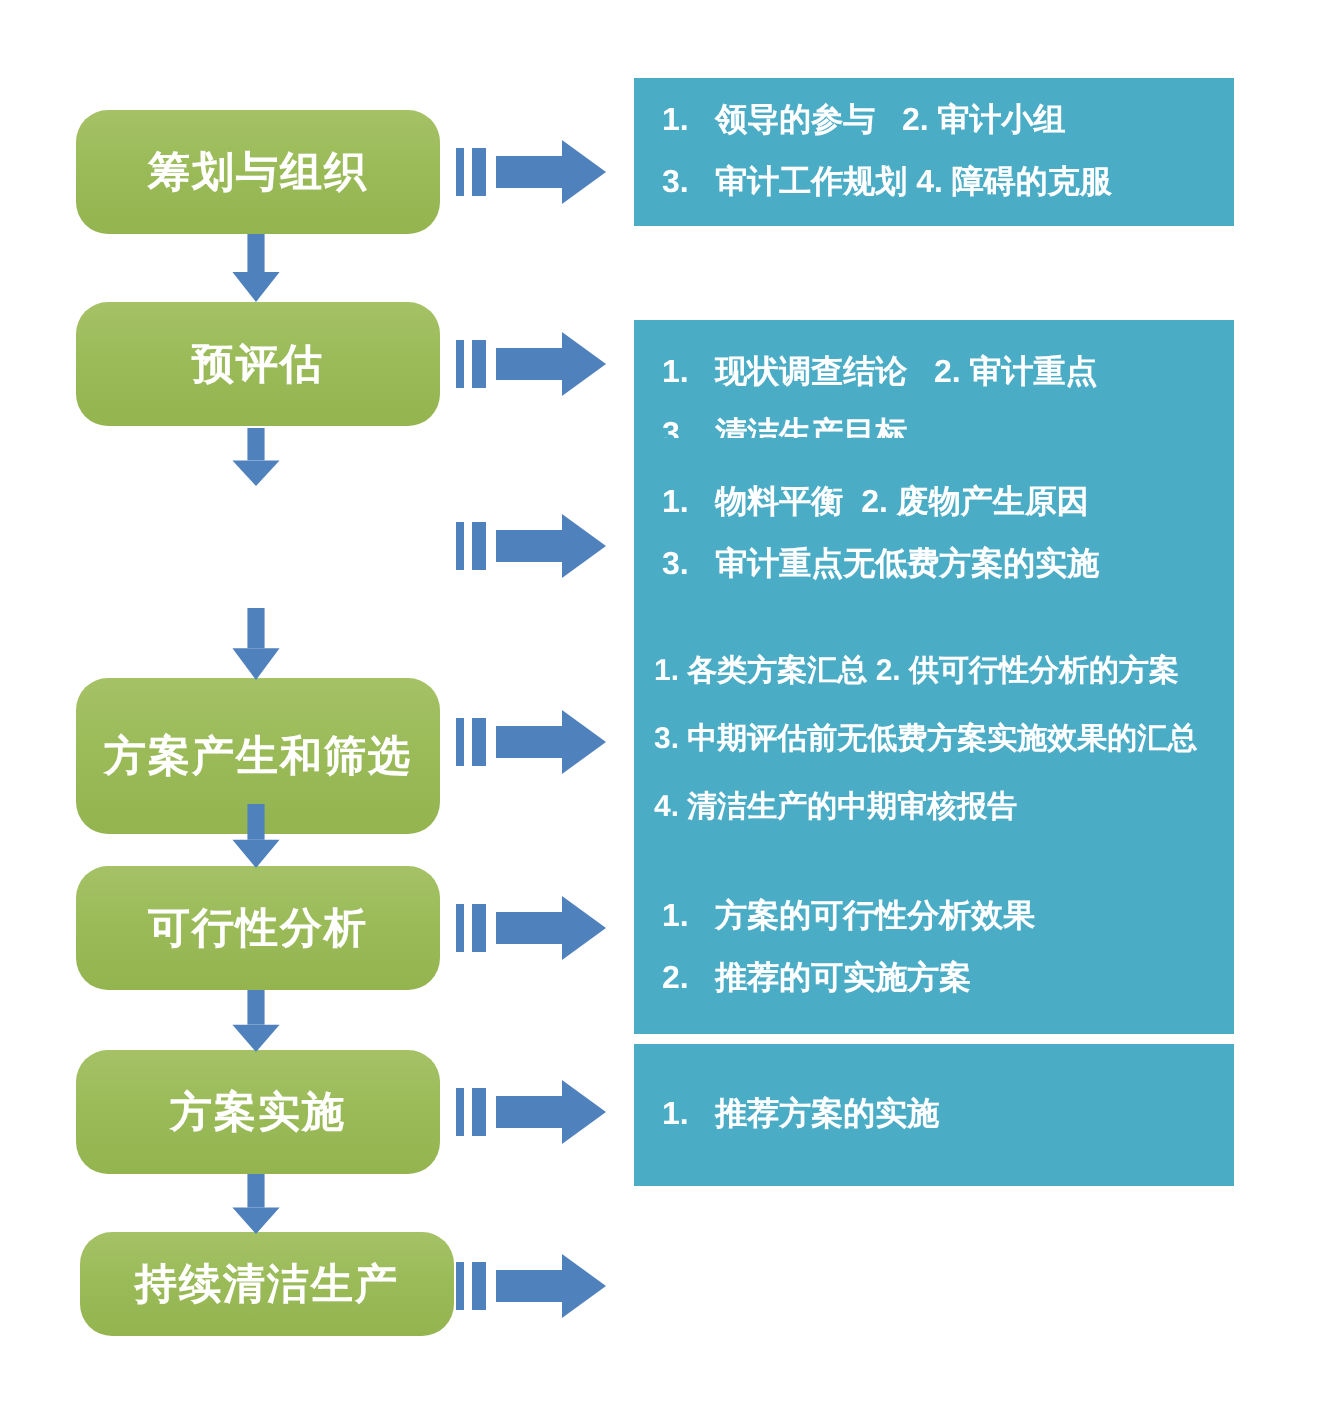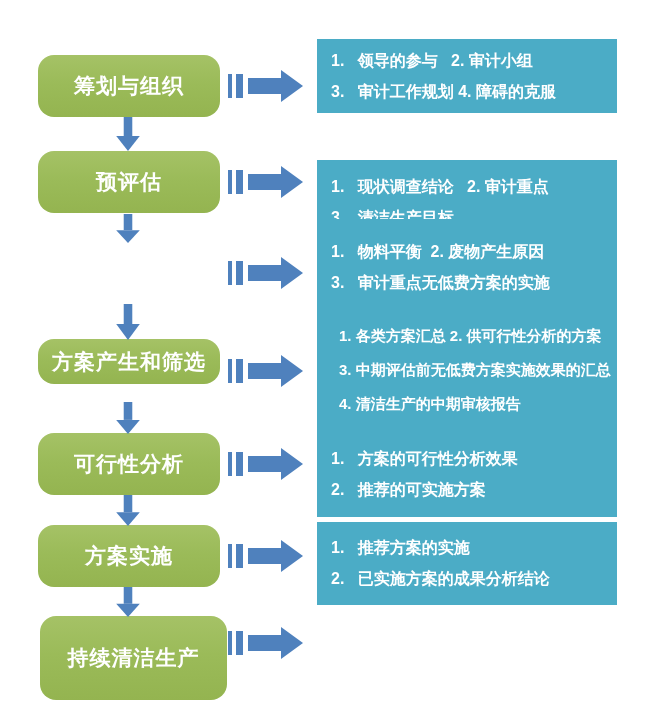--- a/index.html
+++ b/index.html
@@ -9,24 +9,24 @@
   .step{
     position:absolute;left:38px;width:182px;height:62px;
     background:linear-gradient(180deg,#a5c266 0%,#9BBB59 45%,#94b450 100%);
     border-radius:16px;
     display:flex;align-items:center;justify-content:center;
     color:#ffffff;font-weight:bold;font-size:21px;letter-spacing:1px;
   }
   .s0{top:55px;}
   .s1{top:151px;}
   .s2{top:242px;}
-  .s3{top:339px;height:45px;}
+  .s3{top:339px;height:78px;}
   .s4{top:433px;text-align:center;}
   .s5{top:525px;}
-  .s6{top:616px;left:40px;width:187px;height:84px;}
+  .s6{top:616px;left:40px;width:187px;height:52px;}
 
   
   .darrow{position:absolute;left:113px;width:30px;}
   .d0{top:117px;height:34px;}
   .d1{top:214px;height:29px;}
   .d2{top:304px;height:36px;}
   .d3{top:402px;height:32px;}
   .d4{top:495px;height:31px;}
   .d5{top:587px;height:30px;}
 
@@ -44,23 +44,23 @@
   .info{
     position:absolute;left:317px;width:300px;box-sizing:border-box;
     background:#4BACC6;color:#ffffff;font-weight:bold;font-size:16px;
     display:flex;flex-direction:column;justify-content:center;gap:11px;
     padding-left:14px;padding-right:6px;
   }
   .iline{white-space:pre;line-height:1.25;}
   .i0{top:39px;height:74px;}
   .i1{top:128px;height:84px;margin-top:32px;}
   .i2{top:219px;height:96px;}
-  .i3{top:306px;height:129px;font-size:15px;gap:15px;padding-left:22px;}
+  .i3{top:306px;height:129px;font-size:15px;gap:15px;padding-left:10px;}
   .i4{top:431px;height:86px;}
-  .i5{top:522px;height:83px;}
+  .i5{top:522px;height:71px;}
 </style>
 </head>
 <body>
 
 <div class="canvas">
 
   <div class="step s0">
     <span>筹划与组织</span>
   </div>
   <div class="step s1">
@@ -163,16 +163,15 @@
     <div class="iline">1. 各类方案汇总 2. 供可行性分析的方案</div>
     <div class="iline">3. 中期评估前无低费方案实施效果的汇总</div>
     <div class="iline">4. 清洁生产的中期审核报告</div>
   </div>
   <div class="info i4">
     <div class="iline">1.   方案的可行性分析效果</div>
     <div class="iline">2.   推荐的可实施方案</div>
   </div>
   <div class="info i5">
     <div class="iline">1.   推荐方案的实施</div>
-    <div class="iline">2.   已实施方案的成果分析结论</div>
   </div>
 
 </div>
 
 </body></html>

